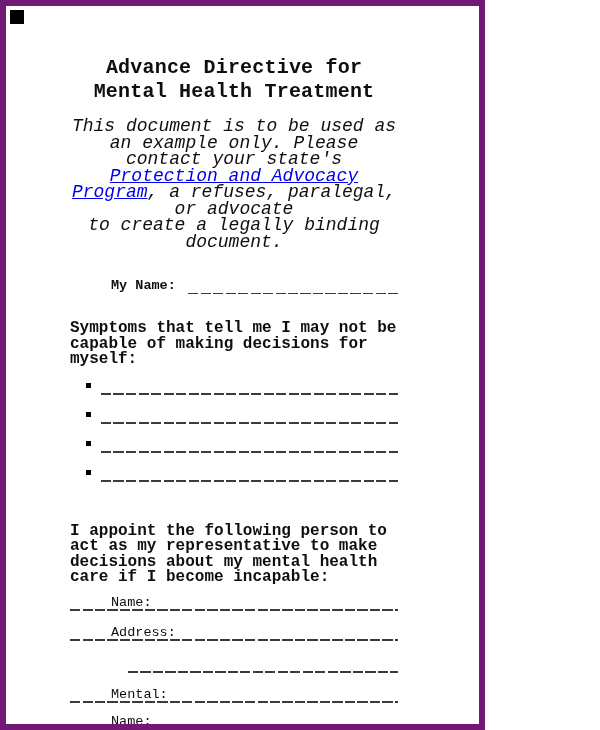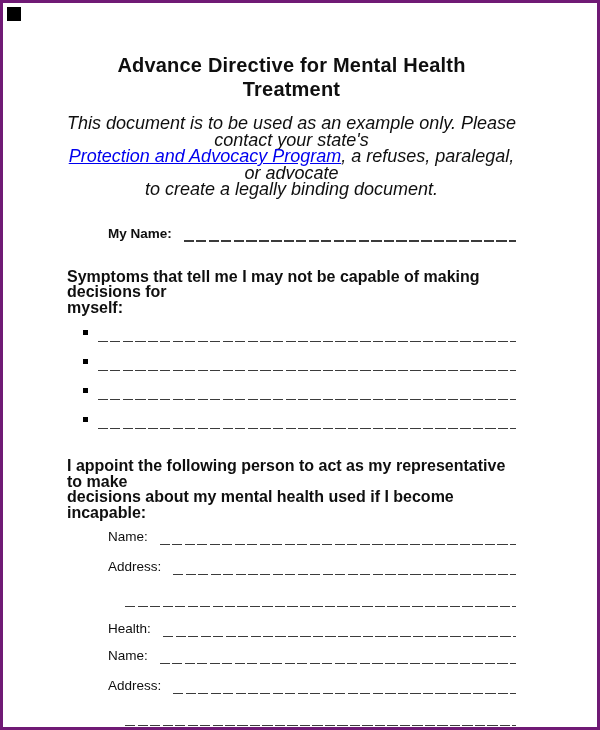--- a/index.html
+++ b/index.html
@@ -2,26 +2,26 @@
 <html><head>
 <meta charset="utf-8">
 <style>
   html, body {
     margin: 0;
     padding: 0;
     background: #ffffff;
   }
   .page {
     position: relative;
-    width: 600px;
+    width: 485px;
     height: 730px;
     box-sizing: border-box;
-    border: 3px solid #701a75;
+    border: 6px solid #701a75;
     background: #ffffff;
-    font-family: Liberation Sans, sans-serif;
+    font-family: Liberation Mono, monospace;
     color: #0f0f0f;
     overflow: hidden;
   }
   .corner-mark {
     position: absolute;
     top: 4px;
     left: 4px;
     width: 14px;
     height: 14px;
     background: #000000;
@@ -75,21 +75,21 @@
     height: 1.5px;
     background: repeating-linear-gradient(90deg, #3b3b3b 0px, #3b3b3b 10px, rgba(0,0,0,0) 10px, rgba(0,0,0,0) 12.5px);
   }
   .myname-row { margin-top: 28px; }
   .section-heading {
     font-size: 16px;
     font-weight: bold;
     line-height: 15.5px;
   }
   .h-symptoms { margin-top: 25px; }
-  .h-appoint  { margin-top: 27px; }
+  .h-appoint  { margin-top: 40px; }
   .h-alt      { margin-top: 33px; }
   .bullet-list {
     list-style: none;
     margin: 0;
     padding: 0;
   }
   .bullet-row {
     display: flex;
     height: 29px;
     align-items: flex-end;
@@ -97,21 +97,21 @@
   .bullet-row .bullet {
     width: 5px;
     height: 5px;
     background: #000000;
     margin-left: 16px;
     margin-right: 10px;
     margin-bottom: 9px;
     flex: 0 0 auto;
   }
   .bullet-row .bline { align-self: flex-end; height: 18px; }
-  .field-row { margin-top: 12px; }
+  .field-row { margin-top: 12px; flex-direction: column; }
   .first-field { margin-top: 9px; }
   .cont-row { margin-top: 14px; }
   .cont-row .bline { margin-left: 58px; }
 </style>
 </head>
 <body>
 
 <div class="page">
   <div class="corner-mark"></div>
 
@@ -149,36 +149,36 @@
         <span class="bline"></span>
       </li>
       <li class="bullet-row">
         <span class="bullet"></span>
         <span class="bline"></span>
       </li>
     </ul>
 
     <div class="section-heading h-appoint">
       <div>I appoint the following person to act as my representative to make</div>
-      <div>decisions about my mental health used if I become incapable:</div>
+      <div>decisions about my mental health care if I become incapable:</div>
     </div>
 
     <div class="row field-row first-field">
       <span class="label">Name:</span>
       <span class="bline"></span>
     </div>
     <div class="row field-row">
       <span class="label">Address:</span>
       <span class="bline"></span>
     </div>
     <div class="row cont-row">
       <span class="bline"></span>
     </div>
     <div class="row field-row">
-      <span class="label">Health:</span>
+      <span class="label">Mental:</span>
       <span class="bline"></span>
     </div>
 
 
     <div class="row field-row first-field">
       <span class="label">Name:</span>
       <span class="bline"></span>
     </div>
     <div class="row field-row">
       <span class="label">Address:</span>

